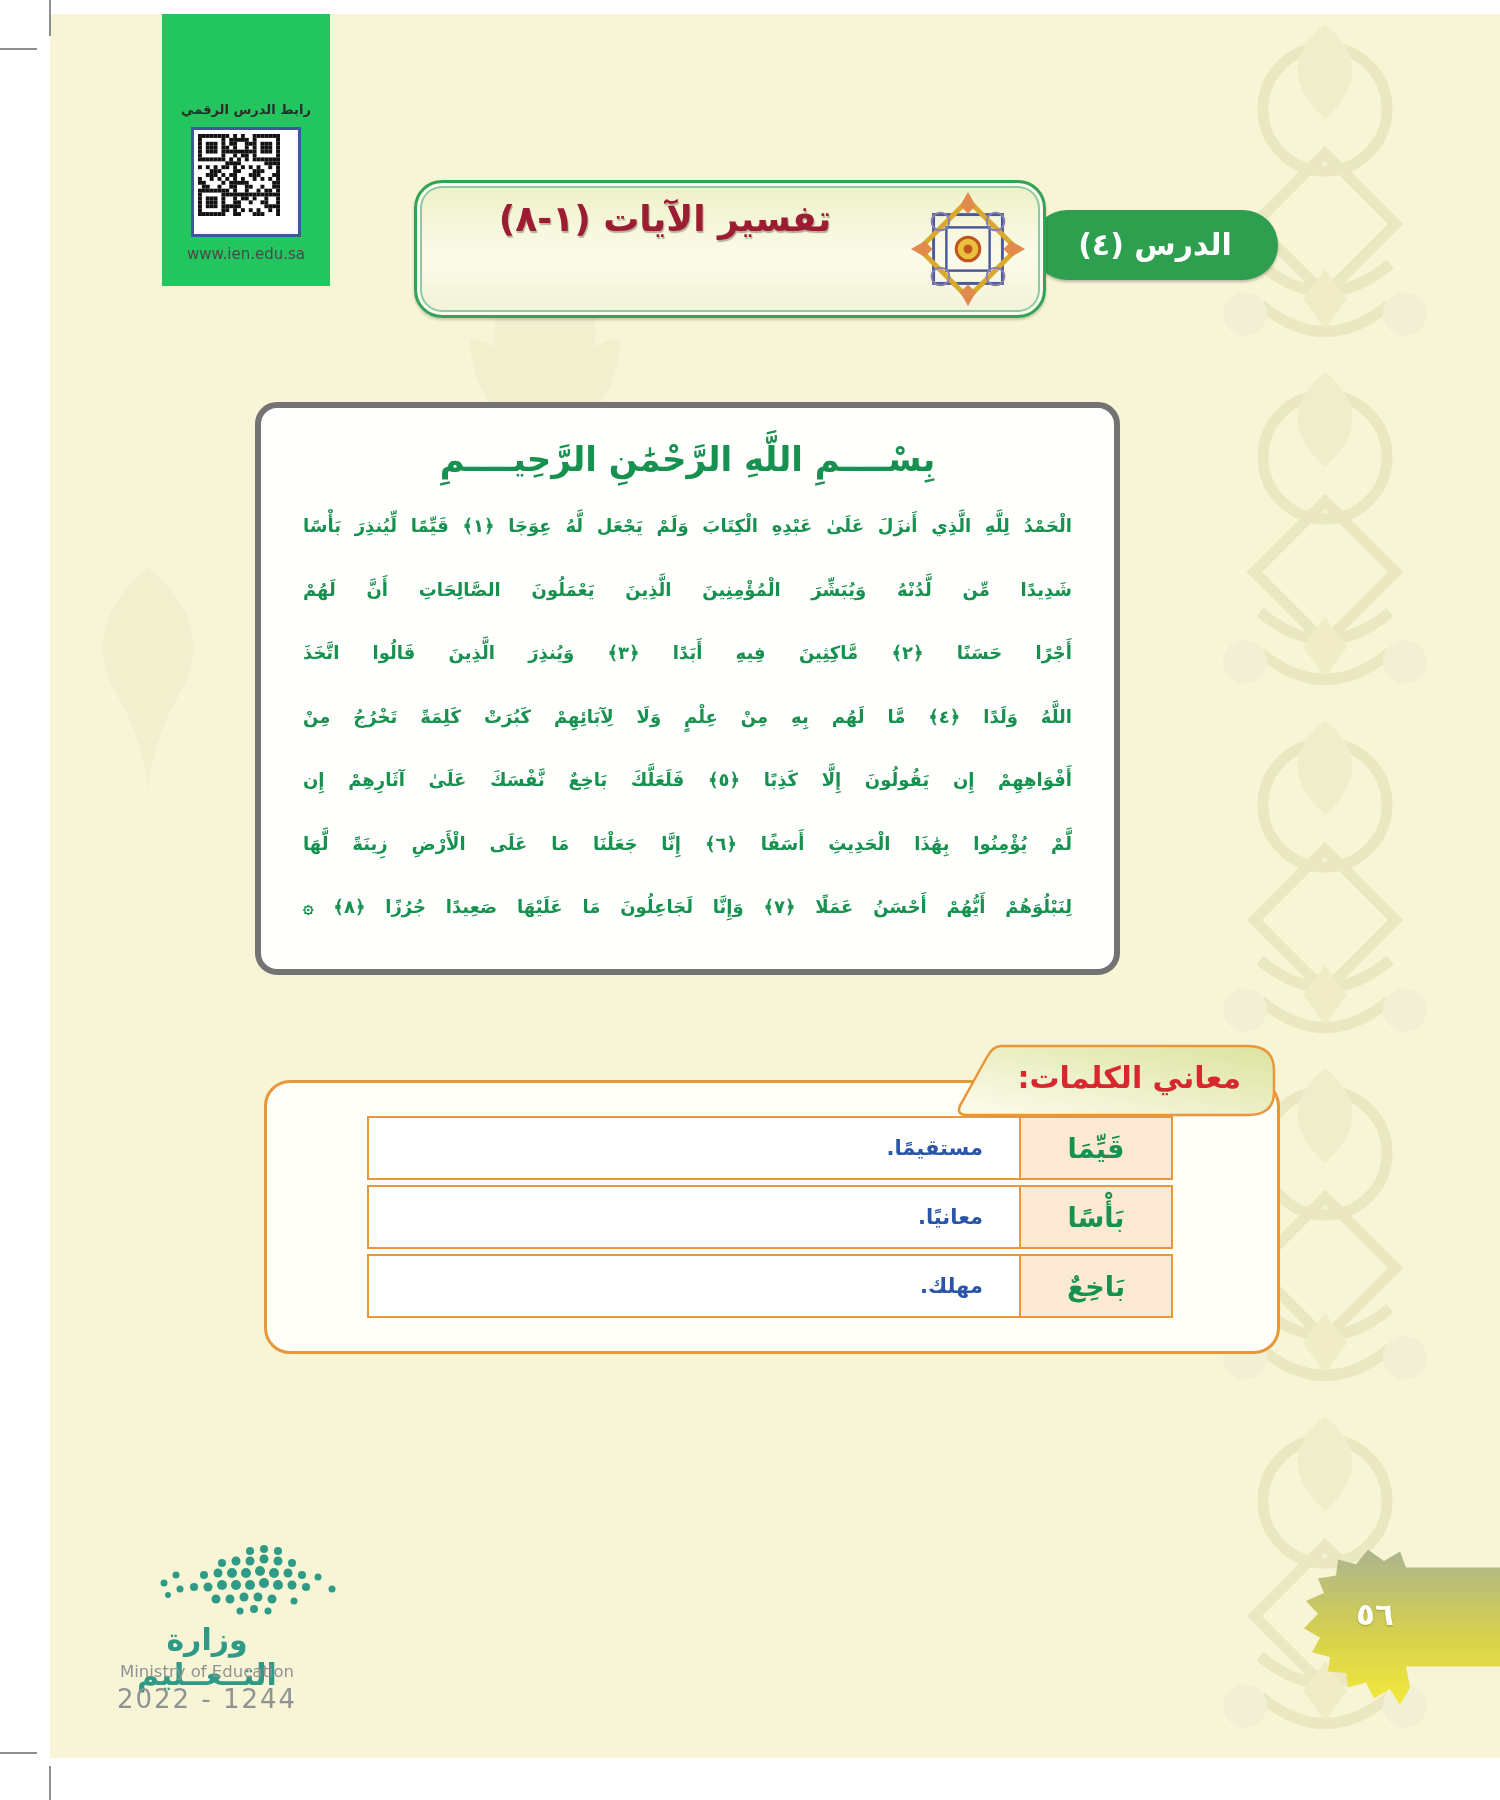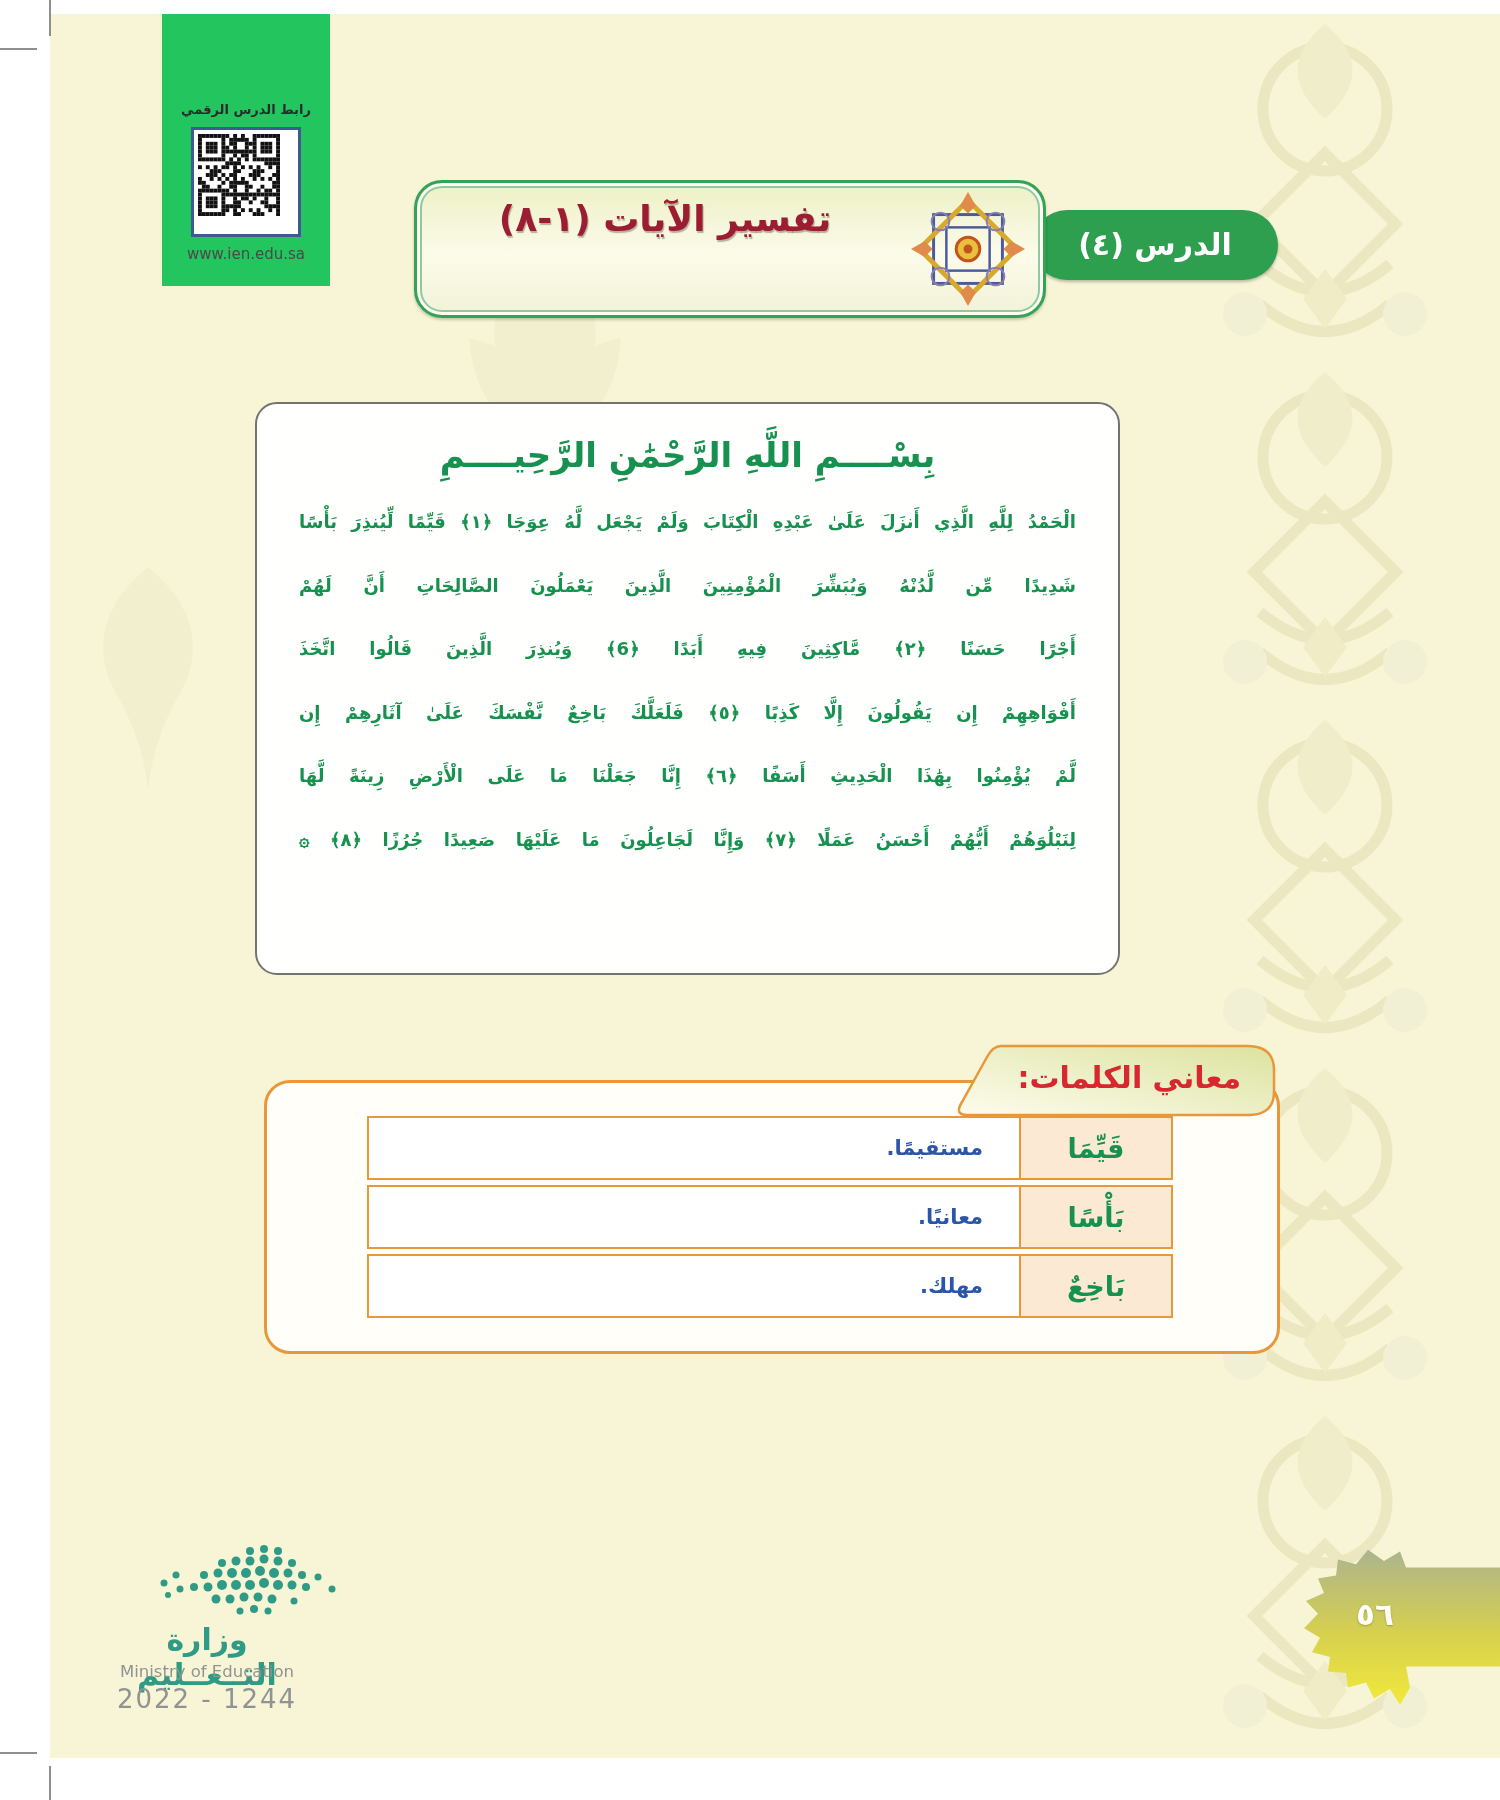--- a/index.html
+++ b/index.html
@@ -25,21 +25,21 @@
   .title-box{position:absolute;left:414px;top:180px;width:626px;height:132px;z-index:2;
              background:linear-gradient(to bottom,#eef0c5,#fbfbea 55%,#f2f2d8);
              border:3px solid #35a356;border-radius:28px;
              box-shadow:inset 0 0 0 3px #fdfdf2, inset 0 0 0 5px #8fc9a0, 0 2px 3px rgba(0,0,0,.2);}
   .title-text{position:absolute;right:160px;left:30px;top:8px;direction:rtl;text-align:center;
               color:#9c1c31;font-weight:bold;font-size:36px;line-height:56px;
               text-shadow:1px 2px 1px rgba(60,40,40,.35);}
   .title-ornament{position:absolute;right:16px;top:7px;width:118px;height:118px;}
   
   .quran-box{position:absolute;left:255px;top:402px;width:865px;height:573px;background:#fffffd;
-             border:2px solid #737373;border-radius:22px;z-index:2;box-sizing:border-box;
+             border:6px solid #737373;border-radius:22px;z-index:2;box-sizing:border-box;
              padding:20px 42px 0 42px;}
   .basmala{direction:rtl;text-align:center;color:#17914f;font-size:34px;font-weight:bold;
            line-height:62px;margin-bottom:4px;}
   .qline{direction:rtl;color:#17914f;font-size:18px;font-weight:bold;line-height:63.5px;
          text-align:justify;text-align-last:justify;white-space:nowrap;}
   
   .mean-box{position:absolute;left:264px;top:1080px;width:1010px;height:268px;background:#fffef8;
             border:3px solid #e8973a;border-radius:26px;z-index:1;}
   .mean-tab{position:absolute;left:955px;top:1044px;width:322px;height:74px;z-index:3;}
   .mean-tab-label{position:absolute;right:36px;top:16px;color:#d7282f;font-weight:bold;
@@ -398,21 +398,22 @@
         <circle cx="32" cy="88" r="9"></circle>
           <circle cx="88" cy="88" r="9"></circle>
       </g>
     </svg>
   </div>
 
   <div class="quran-box">
     <div class="basmala">بِسْــــمِ اللَّهِ الرَّحْمَٰنِ الرَّحِيــــمِ</div>
     <div class="qline">الْحَمْدُ لِلَّهِ الَّذِي أَنزَلَ عَلَىٰ عَبْدِهِ الْكِتَابَ وَلَمْ يَجْعَل لَّهُ عِوَجَا ﴿١﴾ قَيِّمًا لِّيُنذِرَ بَأْسًا</div>
     <div class="qline">شَدِيدًا مِّن لَّدُنْهُ وَيُبَشِّرَ الْمُؤْمِنِينَ الَّذِينَ يَعْمَلُونَ الصَّالِحَاتِ أَنَّ لَهُمْ</div>
-    <div class="qline">أَجْرًا حَسَنًا ﴿٢﴾ مَّاكِثِينَ فِيهِ أَبَدًا ﴿6﴾ وَيُنذِرَ الَّذِينَ قَالُوا اتَّخَذَ</div>
+    <div class="qline">أَجْرًا حَسَنًا ﴿٢﴾ مَّاكِثِينَ فِيهِ أَبَدًا ﴿٣﴾ وَيُنذِرَ الَّذِينَ قَالُوا اتَّخَذَ</div>
+    <div class="qline">اللَّهُ وَلَدًا ﴿٤﴾ مَّا لَهُم بِهِ مِنْ عِلْمٍ وَلَا لِآبَائِهِمْ كَبُرَتْ كَلِمَةً تَخْرُجُ مِنْ</div>
     <div class="qline">أَفْوَاهِهِمْ إِن يَقُولُونَ إِلَّا كَذِبًا ﴿٥﴾ فَلَعَلَّكَ بَاخِعٌ نَّفْسَكَ عَلَىٰ آثَارِهِمْ إِن</div>
     <div class="qline">لَّمْ يُؤْمِنُوا بِهَٰذَا الْحَدِيثِ أَسَفًا ﴿٦﴾ إِنَّا جَعَلْنَا مَا عَلَى الْأَرْضِ زِينَةً لَّهَا</div>
     <div class="qline">لِنَبْلُوَهُمْ أَيُّهُمْ أَحْسَنُ عَمَلًا ﴿٧﴾ وَإِنَّا لَجَاعِلُونَ مَا عَلَيْهَا صَعِيدًا جُرُزًا ﴿٨﴾ ۞</div>
   </div>
 
   <div class="mean-box"></div>
 
   <svg class="mean-tab" viewBox="0 0 322 74">
     <defs>
       <linearGradient id="tabGrad" x1="0" y1="1" x2="1" y2="0">

